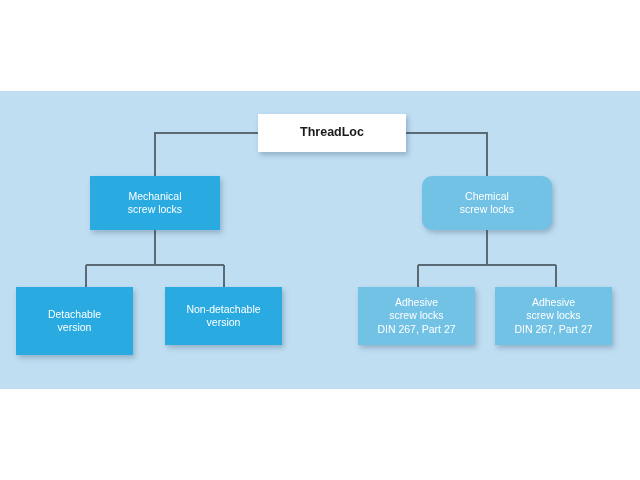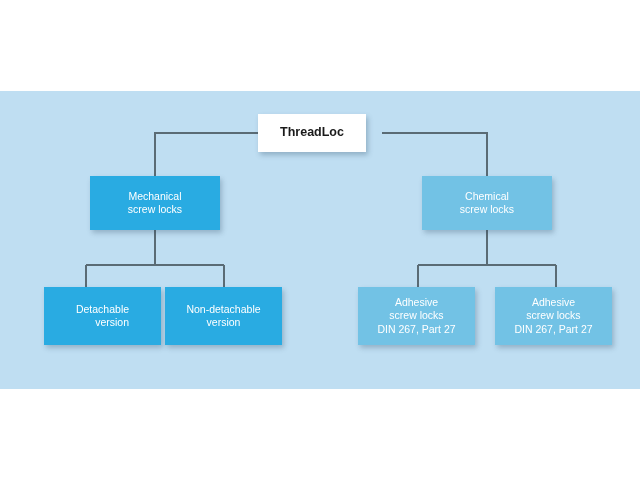--- a/index.html
+++ b/index.html
@@ -78,39 +78,39 @@
       <path d="M86,265 L86,287"></path>
       <path d="M224,265 L224,287"></path>
 
       <path d="M487,230 L487,265"></path>
       <path d="M418,265 L556,265"></path>
       <path d="M418,265 L418,287"></path>
       <path d="M556,265 L556,287"></path>
     </g>
   </svg>
 
-  <div class="node node-root" style="left:258px; top:114px; width:108px; height:38px;">
+  <div class="node node-root" style="left:258px; top:114px; width:148px; height:38px;">
     <span class="node-label">ThreadLoc</span>
   </div>
 
   <div class="node node-branch tone-dark" style="left:90px; top:176px; width:130px; height:54px;">
     <span class="node-label">
       <span class="ln">Mechanical</span>
       <span class="ln">screw locks</span>
     </span>
   </div>
 
-  <div class="node node-branch tone-light" style="left:422px; top:176px; width:130px; height:54px;">
+  <div class="node node-branch tone-light" style="left:422px; top:176px; width:130px; height:54px;border-radius:10px;">
     <span class="node-label">
       <span class="ln">Chemical</span>
       <span class="ln">screw locks</span>
     </span>
   </div>
 
-  <div class="node node-leaf tone-dark" style="left:44px; top:287px; width:117px; height:58px;text-align:right;">
+  <div class="node node-leaf tone-dark" style="left:16px; top:287px; width:117px; height:68px;">
     <span class="node-label">
       <span class="ln">Detachable</span>
       <span class="ln">version</span>
     </span>
   </div>
 
   <div class="node node-leaf tone-dark" style="left:165px; top:287px; width:117px; height:58px;justify-content:center;">
     <span class="node-label">
       <span class="ln">Non-detachable</span>
       <span class="ln">version</span>

